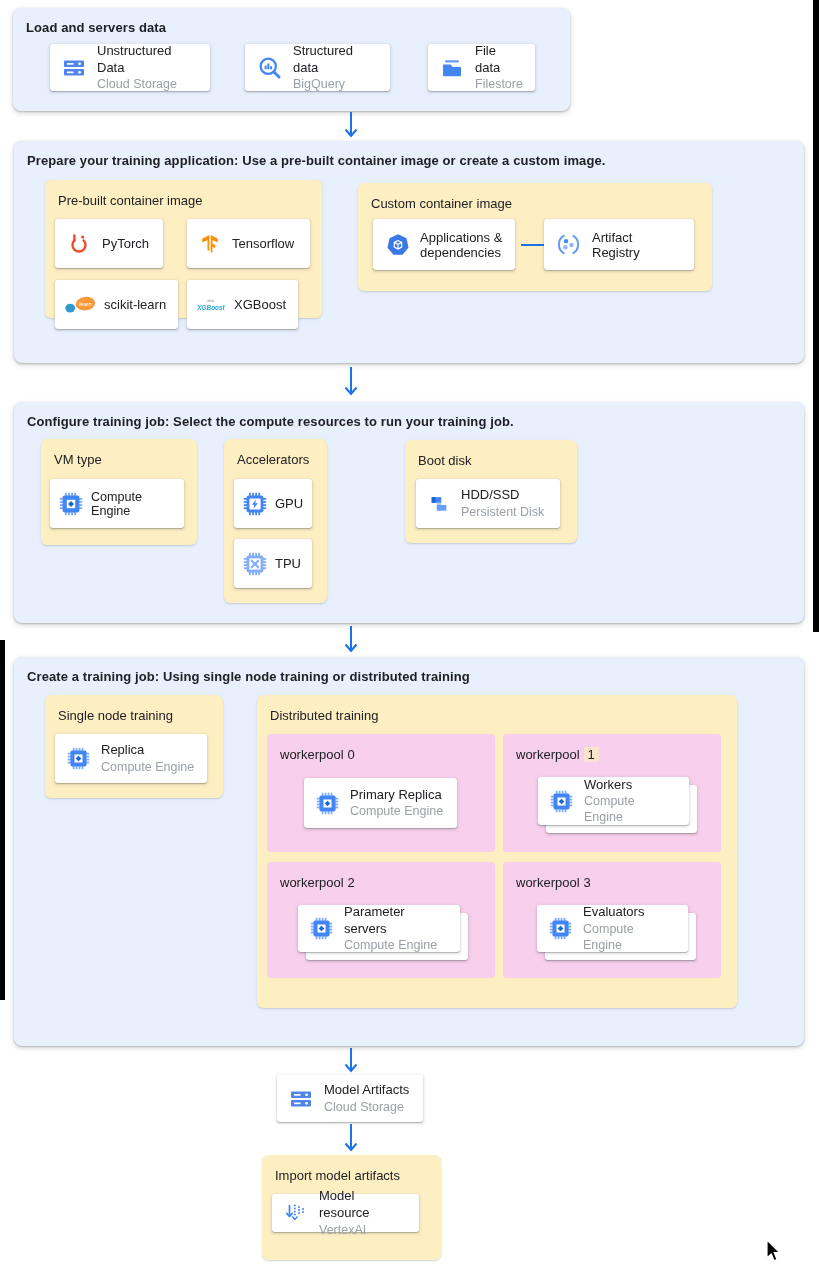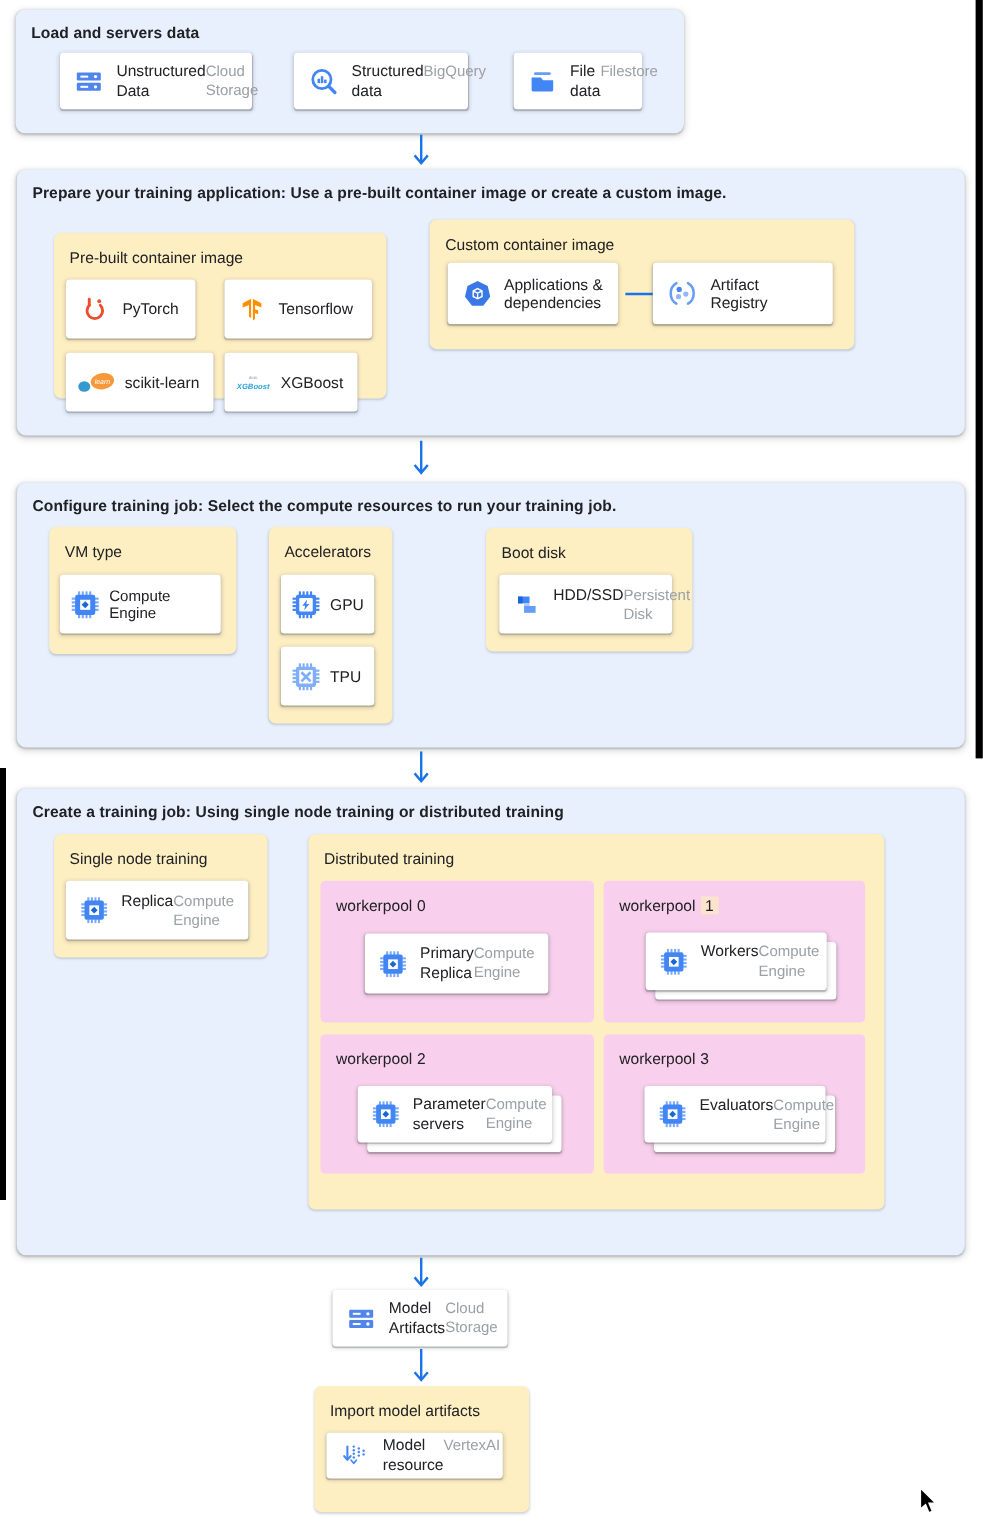--- a/index.html
+++ b/index.html
@@ -29,21 +29,21 @@
     position:absolute; background:var(--card-bg,#ffffff); border-radius:3px;
     box-shadow:0 1px 1px rgba(60,64,67,.30), 0 1px 3px 1px rgba(60,64,67,.15);
     display:flex; align-items:center; gap:11px; padding:0 12px; box-sizing:border-box;
   }
   .card.tight { padding:0 9px; gap:8px; }
   .back {
     position:absolute; background:var(--card-bg,#ffffff); border-radius:3px;
     box-shadow:0 1px 1px rgba(60,64,67,.30), 0 1px 3px 1px rgba(60,64,67,.15);
   }
   .ic { flex:0 0 auto; display:flex; align-items:center; }
-  .ctext { display:flex; flex-direction:row; line-height:1.28; }
+  .ctext { display:flex; flex-direction:column; line-height:1.28; }
   .ctitle { font-size:13px; color:var(--title-text,#202124); }
   .csub { font-size:12.5px; color:var(--subtitle-text,#9aa0a6); }
   .arr { position:absolute; }
   .edge { position:absolute; background:#000; }
   svg text { font-family:"Liberation Sans", sans-serif; }
 </style>
 </head>
 <body>
 
 <svg width="0" height="0" style="position:absolute" aria-hidden="true">
@@ -143,21 +143,21 @@
 <div class="arr" style="left:342px;top:112px;">
   <svg width="18" height="27">
       <line x1="9" y1="0" x2="9" y2="24" stroke="#1a73e8" stroke-width="2"></line>
       <path d="M3.5 17.5 L9 24 L14.5 17.5" fill="none" stroke="#1a73e8" stroke-width="2"></path>
     </svg>
 </div>
 
 <div class="sec" style="left:14px;top:141px;width:790px;height:222px;">
   <div class="sec-title">Prepare your training application: Use a pre-built container image or create a custom image.</div>
 
-  <div class="grp" style="left:31px;top:53px;width:277px;height:138px;">
+  <div class="grp" style="left:31px;top:39px;width:277px;height:138px;">
     <div class="grp-label">Pre-built container image</div>
 
     <div class="card" style="left:142px;top:39px;width:123px;height:49px;">
       <span class="ic">
         <svg viewBox="0 0 24 24" width="22" height="22" fill="#ff8f00">
           <polygon points="11.2,2.2 3.5,6.3 3.5,10 9.3,7.8 9.3,18.6 11.2,19.7"></polygon>
           <polygon points="12.8,2.2 20.5,6.3 20.5,10 14.7,7.8 14.7,11.6 17.6,12.7 17.6,16.3 14.7,15.2 14.7,20.6 12.8,21.8"></polygon>
         </svg>
       </span>
       <span class="ctitle">Tensorflow</span>

